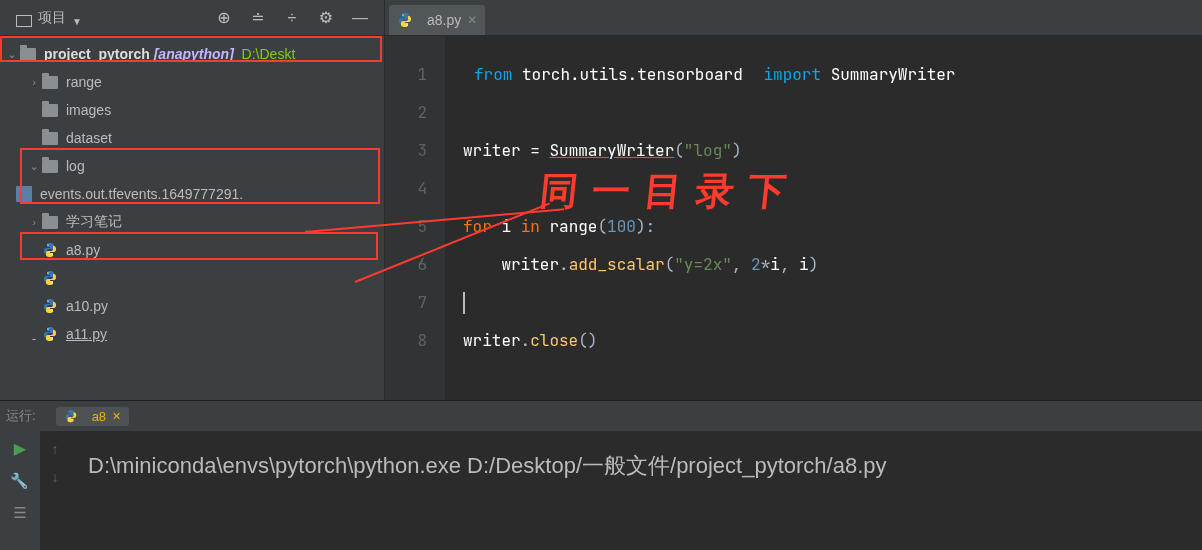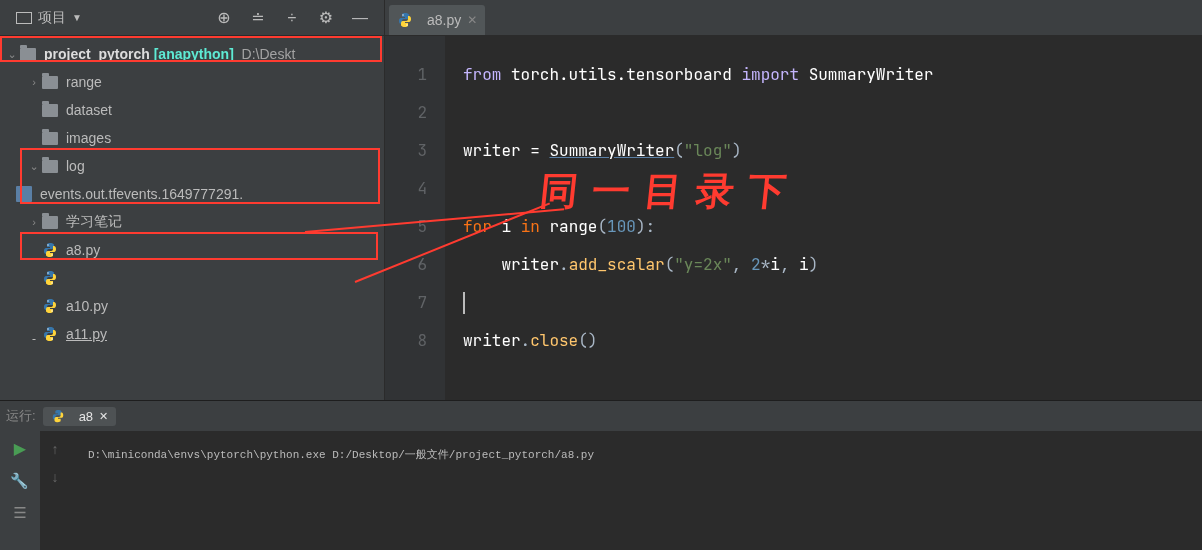--- a/index.html
+++ b/index.html
@@ -8,61 +8,61 @@
   background: #2b2b2b; 
   color: #a9b7c6; 
   width: 1202px; 
   height: 550px; 
   overflow: hidden;
   font-size: 14px;
 }
 .top-section { display: flex; height: 400px; }
 .sidebar { width: 385px; background: #3c3f41; border-right: 1px solid #2b2b2b; display: flex; flex-direction: column; }
 .sidebar-header { height: 36px; background: #3c3f41; border-bottom: 1px solid #2b2b2b; display: flex; align-items: center; padding: 0 8px; gap: 4px; }
-.proj-btn { display: flex; align-items: center; gap: 6px; padding: 4px 8px; color: #bbbbbb; cursor: pointer; }
+.proj-btn { display: flex; align-items: flex-end; gap: 6px; padding: 4px 8px; color: #bbbbbb; cursor: pointer; }
 .proj-icon { width: 16px; height: 12px; border: 1px solid #bbbbbb; display: inline-block; }
 .caret-down { font-size: 10px; color: #bbbbbb; }
 .toolbar-icons { margin-left: auto; display: flex; gap: 18px; align-items: center; padding-right: 8px; }
 .tb-icon { width: 16px; height: 16px; color: #bbbbbb; cursor: pointer; display: flex; align-items: center; justify-content: center; font-size: 16px; }
 .tree { flex: 1; overflow: auto; padding-top: 4px; position: relative; }
 .tree-row { height: 28px; display: flex; align-items: center; font-size: 14px; white-space: nowrap; color: #bbbbbb; cursor: pointer; }
 .tree-arrow { width: 16px; text-align: center; font-size: 11px; color: #888; }
 .folder-icon { width: 16px; height: 13px; background: #8a8f94; border-radius: 1px; margin-right: 8px; position: relative; }
 .folder-icon::before { content: ''; position: absolute; width: 7px; height: 3px; background: #8a8f94; top: -3px; left: 0; border-radius: 1px 1px 0 0; }
 .py-icon { width: 16px; height: 16px; margin-right: 8px; display: flex; align-items: center; justify-content: center; }
 .file-icon { width: 16px; height: 16px; margin-right: 8px; position: relative; background: #5a7fa5; border-radius: 1px; }
 .tree-text { flex: 1; overflow: hidden; text-overflow: ellipsis; }
 .tree-bold { color: #ddd; font-weight: bold; }
-.tree-dim { color: #a3a3a3; }
+.tree-dim { color: #84cc16; }
 .redbox { position: absolute; border: 2px solid #ff3b30; pointer-events: none; }
 .editor-section { flex: 1; display: flex; flex-direction: column; background: #2b2b2b; }
 .editor-tabs { height: 36px; background: #3c3f41; border-bottom: 1px solid #2b2b2b; display: flex; align-items: flex-end; }
 .editor-tab { height: 30px; background: #515658; padding: 0 8px; display: flex; align-items: center; gap: 6px; border-top-left-radius: 3px; border-top-right-radius: 3px; color: #bbbbbb; cursor: pointer; margin-left: 4px; }
 .editor-tab .close { color: #888; font-size: 12px; cursor: pointer; }
 .editor-body { flex: 1; display: flex; background: #2b2b2b; font-family: "Consolas", "JetBrains Mono", monospace; font-size: 16px; position: relative; }
 .gutter { width: 60px; background: #313335; color: #606366; text-align: right; padding-right: 18px; padding-top: 20px; line-height: 38px; }
 .code { flex: 1; padding-top: 20px; padding-left: 18px; line-height: 38px; white-space: pre; }
 .kw { color: #f97316; }
 .str { color: #6a8759; }
 .fn { color: #ffc66d; }
 .id { color: #ffffff; }
-.im { color: #c4b5fd; }
+.im { color: #0ea5e9; margin-left: 11px; }
 .num { color: #6897bb; }
 .cursor-line { position: absolute; border-left: 2px solid #bbbbbb; height: 22px; }
 .annotation { position: absolute; color: #ff3b30; font-size: 38px; font-family: cursive, sans-serif; pointer-events: none; font-weight: bold; }
 .redline { position: absolute; border-top: 2px solid #ff3b30; transform-origin: left center; pointer-events: none; }
 .bottom-section { height: 150px; background: #2b2b2b; border-top: 1px solid #1e1e1e; display: flex; }
-.run-header { height: 30px; background: #3c3f41; display: flex; align-items: center; gap: 7px; padding-left: 6px; }
-.run-tab { display: flex; align-items: center; gap: 6px; padding: 2px 8px; background: #4e5254; border-radius: 3px; color: #e5e5e5; font-size: 13px; }
+.run-header { height: 30px; background: #3c3f41; display: flex; align-items: center; gap: 20px; padding-left: 6px; }
+.run-tab { display: flex; align-items: center; gap: 6px; padding: 2px 8px; background: #4e5254; border-radius: 3px; color: #eab308; font-size: 13px; }
 .run-body { display: flex; }
 .run-gutter { width: 40px; background: #3c3f41; display: flex; flex-direction: column; align-items: center; padding-top: 8px; gap: 14px; }
 .run-play { color: #499c54; font-size: 16px; cursor: pointer; }
 .run-tool { color: #888; font-size: 15px; cursor: pointer; }
 .run-arrows { width: 30px; background: #2b2b2b; display: flex; flex-direction: column; align-items: center; padding-top: 10px; gap: 12px; color: #666; font-size: 14px; }
-.console { flex: 1; padding: 14px 18px; font-family: Liberation Mono, monospace; font-size: 11px; color: #bbbbbb; line-height: 1.9; }
+.console { flex: 1; padding: 14px 18px; font-family: Liberation Sans, sans-serif; font-size: 22px; color: #bbbbbb; line-height: 1.9; }
 </style>
 </head>
 <body>
 
 <div class="top-section">
   <div class="sidebar">
     <div class="sidebar-header">
       <div class="proj-btn">
         <span class="proj-icon"></span>
         <span>项目</span>
@@ -73,37 +73,37 @@
         <span class="tb-icon">≐</span>
         <span class="tb-icon">÷</span>
         <span class="tb-icon">⚙</span>
         <span class="tb-icon">—</span>
       </div>
     </div>
     <div class="tree">
       <div class="tree-row" style="padding-left: 4px;">
         <span class="tree-arrow">⌄</span>
         <span class="folder-icon"></span>
-        <span class="tree-text"><span class="tree-bold">project_pytorch</span> <span class="tree-bold" style="color:#5eead4;">[anapython]</span>&nbsp;&nbsp;<span class="tree-dim">D:\Deskt</span></span>
+        <span class="tree-text"><span class="tree-bold">project_pytorch</span> <span class="tree-bold" style="color:#c4b5fd;font-style:italic;">[anapython]</span>&nbsp;&nbsp;<span class="tree-dim">D:\Deskt</span></span>
       </div>
       <div id="tree-items">
           <div class="tree-row" style="padding-left: 26px;">
             <span class="tree-arrow">›</span>
             <span class="folder-icon"></span>
             <span class="tree-text">range</span>
           </div>
           <div class="tree-row" style="padding-left: 26px;">
             <span class="tree-arrow">&nbsp;</span>
             <span class="folder-icon"></span>
+            <span class="tree-text">images</span>
+          </div>
+          <div class="tree-row" style="padding-left: 26px;">
+            <span class="tree-arrow">&nbsp;</span>
+            <span class="folder-icon"></span>
             <span class="tree-text">dataset</span>
-          </div>
-          <div class="tree-row" style="padding-left: 26px;">
-            <span class="tree-arrow">&nbsp;</span>
-            <span class="folder-icon"></span>
-            <span class="tree-text">images</span>
           </div>
           <div class="tree-row" style="padding-left: 26px;">
             <span class="tree-arrow">⌄</span>
             <span class="folder-icon"></span>
             <span class="tree-text">log</span>
           </div>
           <div class="tree-row" style="">
             <span class="tree-arrow">&nbsp;</span>
             <span class="file-icon"></span>
             <span class="tree-text">events.out.tfevents.1649777291.</span>

